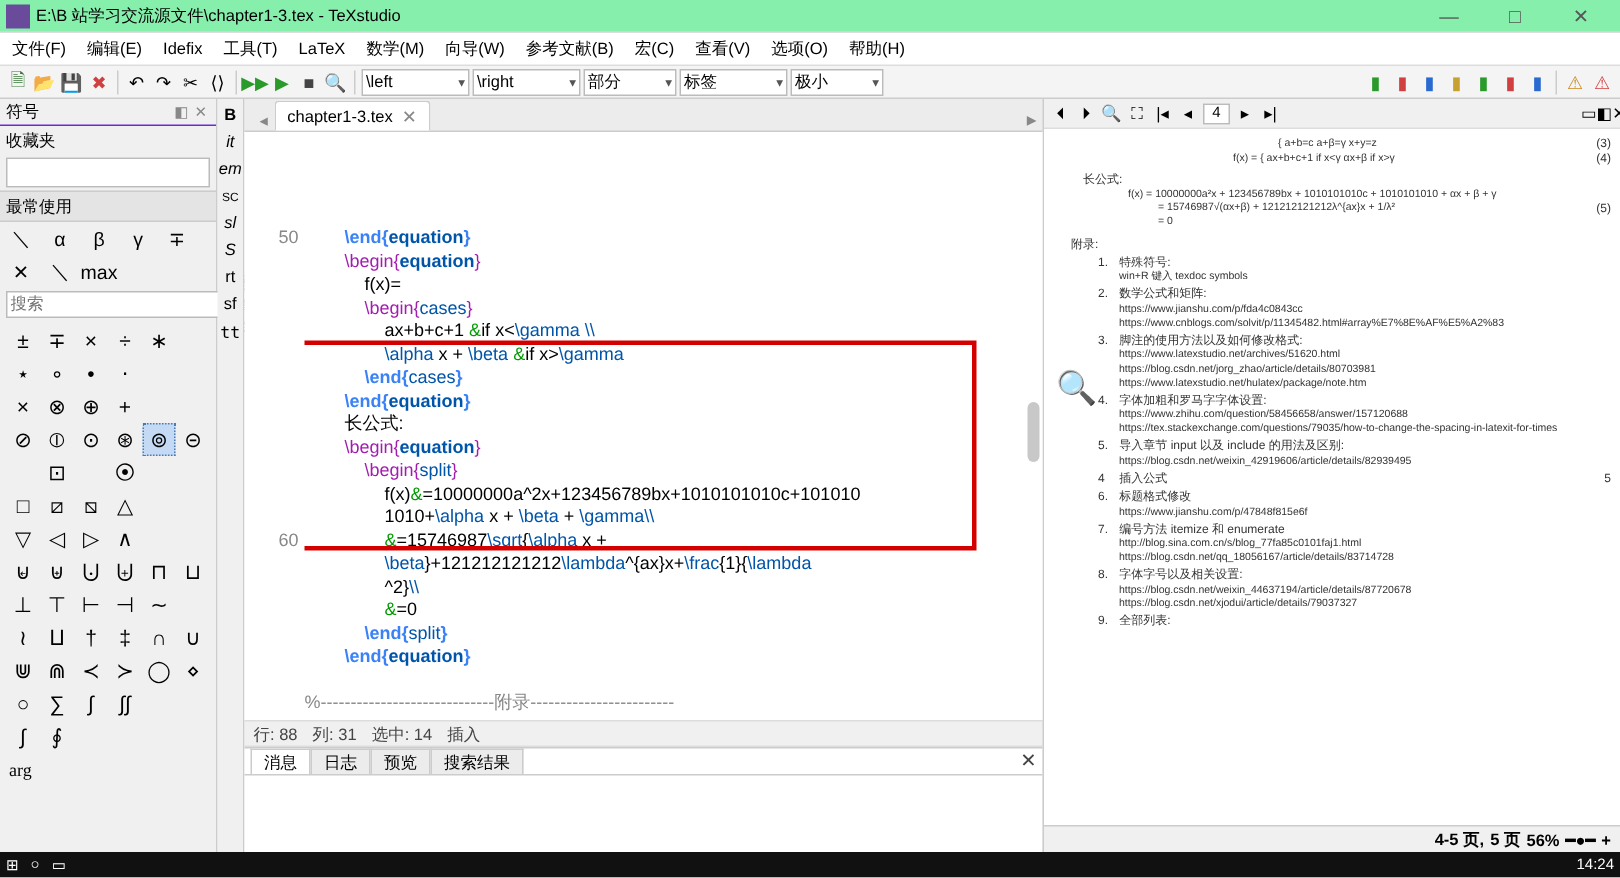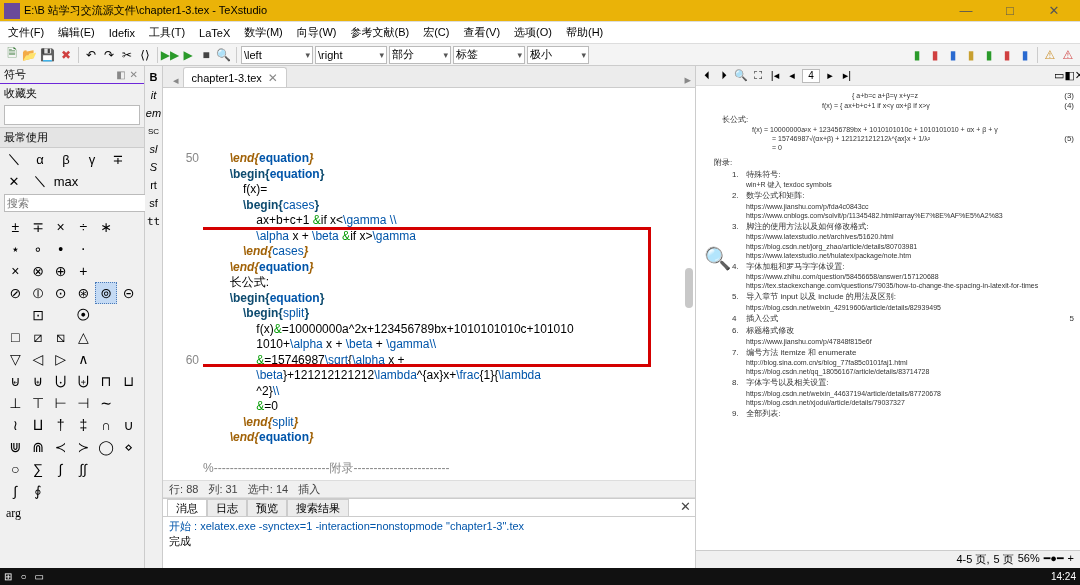--- a/index.html
+++ b/index.html
@@ -1,18 +1,18 @@
 <!DOCTYPE html>
 <html><head>
 <meta charset="utf-8">
 <style>
 * { margin: 0; padding: 0; box-sizing: border-box; font-family: "Microsoft YaHei", "SimSun", sans-serif; }
 body { width: 1080px; height: 585px; background: #f0f0f0; overflow: hidden; font-size: 11px; color: #000; }
 
-.titlebar { height: 22px; background: #eab308; display: flex; align-items: center; padding: 0 4px; border-bottom: 1px solid #ddd; }
+.titlebar { height: 22px; background: #86efac; display: flex; align-items: center; padding: 0 4px; border-bottom: 1px solid #ddd; }
 .titlebar .icon { width: 16px; height: 16px; background: #6a4a9a; margin-right: 4px; }
 .titlebar .title { flex: 1; font-size: 11px; color: #000; }
 .titlebar .winbtns { display: flex; gap: 0; }
 .titlebar .winbtn { width: 44px; height: 22px; display: flex; align-items: center; justify-content: center; color: #555; font-size: 13px; }
 
 .menubar { height: 22px; background: #fff; display: flex; align-items: center; padding: 0 4px; gap: 6px; font-size: 11px; border-bottom: 1px solid #ddd; }
 .menubar span { padding: 0 4px; }
 
 .toolbar { height: 22px; background: #f4f4f4; display: flex; align-items: center; padding: 0 4px; gap: 2px; border-bottom: 1px solid #ccc; }
 .tbtn { width: 16px; height: 16px; display: inline-flex; align-items: center; justify-content: center; font-size: 12px; }
@@ -46,22 +46,22 @@
 .tabbar { height: 22px; background: #ececec; border-bottom: 1px solid #ccc; display: flex; align-items: flex-end; padding-left: 6px; }
 .tab { height: 20px; background: #fff; border: 1px solid #ccc; border-bottom: none; padding: 0 8px; font-size: 11px; display: flex; align-items: center; gap: 6px; border-radius: 3px 3px 0 0; }
 .tab .x { color: #888; font-size: 12px; }
 .tabbar .leftarrow { margin-left: auto; padding: 0 4px; color: #888; font-size: 13px; }
 
 .editor-wrap { flex: 1; display: flex; background: #fff; overflow: hidden; position: relative; }
 .gutter { width: 40px; text-align: right; padding: 1px 4px 0 0; color: #888; font-size: 12px; font-family: Consolas, monospace; line-height: 15.5px; background: #fff; }
 .gutter div { height: 15.5px; }
 .code { flex: 1; font-family: Consolas, monospace; font-size: 12px; line-height: 15.5px; white-space: pre; padding-top: 1px; position: relative; overflow: hidden; }
 .code .line { height: 15.5px; }
-.kw-begin { color: #0c4a6e; font-weight: bold; }
-.kw-end { color: #a16207; font-weight: bold; font-style: italic; }
+.kw-begin { color: #a21caf; font-weight: normal; }
+.kw-end { color: #3b82f6; font-weight: bold; }
 .env { color: #0055aa; font-weight: bold; }
 .env-plain { color: #0055aa; }
 .cmd { color: #0055aa; }
 .amp { color: #009a00; }
 .txt { color: #000; }
 .comment { color: #888; }
 .highlight-box { position: absolute; border: 3px solid #d40000; pointer-events: none; }
 .scroll-stub { position: absolute; right: 2px; width: 8px; background: #c8c8c8; border-radius: 4px; }
 
 .statusline { height: 18px; font-size: 11px; color: #444; display: flex; align-items: center; padding: 0 6px; gap: 10px; background: #f0f0f0; border-top: 1px solid #ddd; border-bottom: 1px solid #ddd; }
@@ -79,21 +79,21 @@
 .preview-toolbar span { display: inline-flex; width: 14px; height: 14px; align-items: center; justify-content: center; }
 .preview-toolbar .right { margin-left: auto; display: flex; gap: 0; }
 .preview-body { flex: 1; background: #fff; overflow: hidden; font-family: "Times New Roman", serif; font-size: 8px; color: #333; padding: 4px 6px; position: relative; }
 .preview-body .eqrow { display: flex; justify-content: space-between; align-items: center; margin: 1px 0; }
 .preview-body .loupe { position: absolute; left: 8px; top: 160px; font-size: 22px; color: #2a5aaa; }
 .preview-body ol { list-style: none; }
 .preview-body li { margin: 2px 0; line-height: 1.3; }
 .preview-body li .n { display: inline-block; width: 12px; }
 .preview-body .url { color: #333; word-break: break-all; font-size: 7px; }
 .preview-status { height: 18px; background: #f0f0f0; border-top: 1px solid #ccc; font-size: 11px; display: flex; align-items: center; padding: 0 6px; gap: 4px; }
-.preview-status .right { margin-left: auto; display: flex; gap: 4px; align-items: flex-start; }
+.preview-status .right { margin-left: auto; display: flex; gap: 4px; align-items: flex-end; font-weight: bold; }
 
 .taskbar { height: 17px; background: #111; color: #fff; display: flex; align-items: center; padding: 0 4px; font-size: 10px; gap: 8px; }
 .taskbar .right { margin-left: auto; }
 </style>
 </head>
 <body>
 
 <div class="titlebar">
   <div class="icon"></div>
   <div class="title">E:\B 站学习交流源文件\chapter1-3.tex - TeXstudio</div>
@@ -332,24 +332,20 @@
       <span>插入</span>
     </div>
 
     <div class="msgpanel">
       <div class="msgtabs" id="msgtabs">
         <span class="msgtab active">消息</span>
           <span class="msgtab">日志</span>
           <span class="msgtab">预览</span>
           <span class="msgtab">搜索结果</span>
           <span class="x">✕</span>
-      </div>
-      <div class="msgbody">
-        <div>开始 : xelatex.exe -synctex=1 -interaction=nonstopmode "chapter1-3".tex</div>
-        <div class="done">完成</div>
       </div>
     </div>
   </div>
 
   <div class="preview">
     <div class="preview-toolbar">
       <span>⏴</span>
       <span>⏵</span>
       <span>🔍</span>
       <span>⛶</span>

